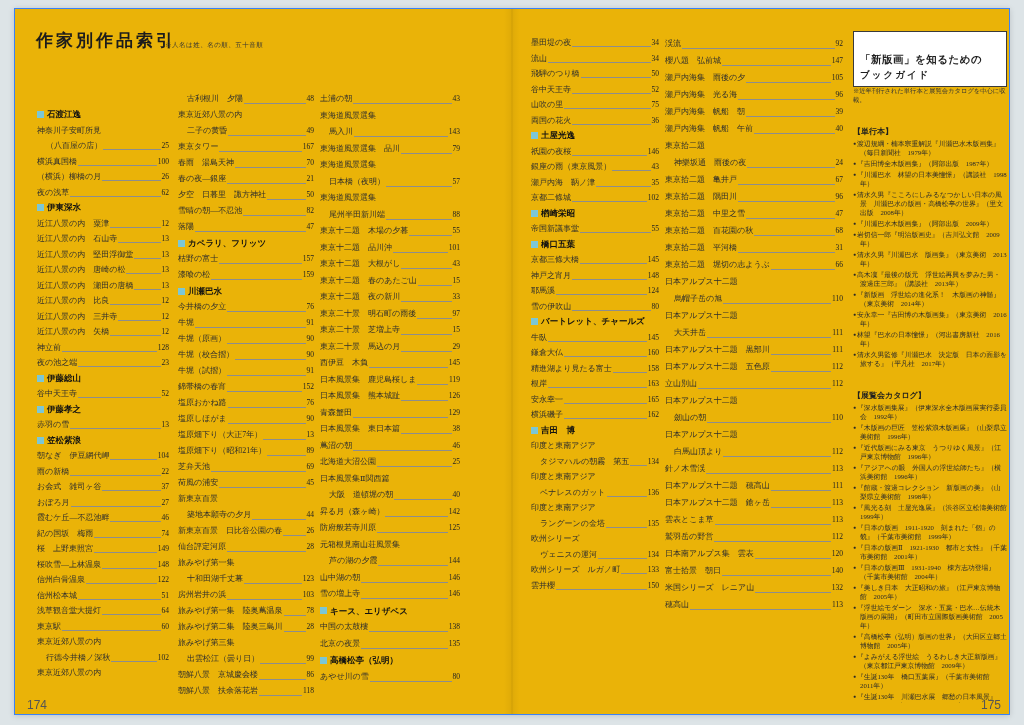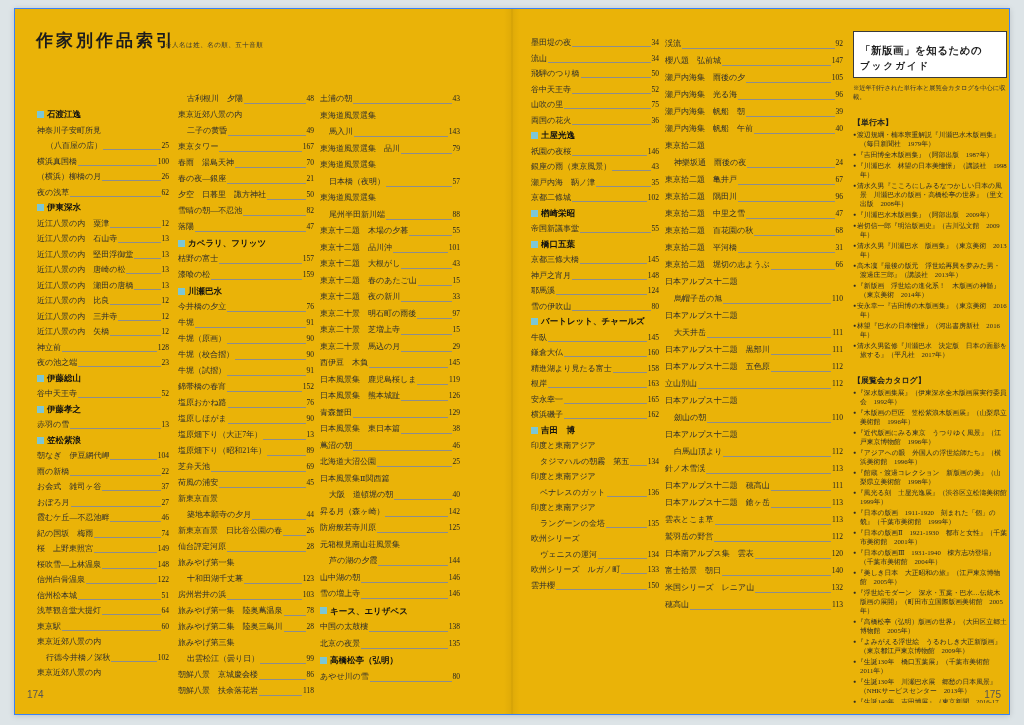--- a/index.html
+++ b/index.html
@@ -5,46 +5,46 @@
   *{margin:0;padding:0;box-sizing:border-box}
   html,body{width:1024px;height:725px;overflow:hidden}
   body{background:#dde4e7;font-family:"Liberation Serif","DejaVu Serif",serif;position:relative}
   .spread{position:absolute;left:14px;right:14px;top:8px;bottom:10px;background:#eab308;
           border:1px solid #3b82f6;box-shadow:0 1px 6px rgba(0,0,0,.15)}
   .fold{position:absolute;left:50%;top:0;bottom:0;width:16px;transform:translateX(-50%);
         background:linear-gradient(to right,rgba(0,0,0,0),rgba(0,0,0,.04) 40%,rgba(0,0,0,.10) 50%,rgba(0,0,0,.04) 60%,rgba(0,0,0,0))}
   .main-title{position:absolute;left:21px;top:20px;font-size:17px;font-weight:bold;
               letter-spacing:3px;color:#1c1c1c}
   .title-note{position:absolute;left:150px;top:32px;font-size:6.5px;color:#333;letter-spacing:.5px}
-  .pageno{position:absolute;bottom:14px;font-size:10px;color:#555;font-family:"Liberation Sans","DejaVu Sans",sans-serif}
+  .pageno{position:absolute;bottom:2px;font-size:12px;color:#555;font-family:"Liberation Sans","DejaVu Sans",sans-serif}
   .pageno.pl{left:12px}.pageno.pr{right:8px}
 
   .col{position:absolute;font-size:8px;line-height:15.5px;color:#2d2d2d}
   .colA{left:22px;top:82px;width:132px}
   .colB{left:163px;top:82px;width:136px;line-height:16px}
   .colC{left:305px;top:82px;width:140px;line-height:16.5px}
   .colD{left:516px;top:26px;width:128px}
   .colE{left:650px;top:26px;width:178px;line-height:17px}
 
   .row.entry{display:flex;align-items:flex-end;white-space:nowrap}
   .row.entry.indent{padding-left:9px}
   .row.entry .t{overflow:hidden}
   .leader{flex:1 1 auto;min-width:5px;border-bottom:1px solid #8d8d8d;margin:0 1px 3.5px 1px;height:1px}
   .pg{font-size:7.5px;color:#222}
   .row.header{display:flex;align-items:center;
               font-family:"Liberation Sans","DejaVu Sans",sans-serif;font-weight:bold;font-size:8.5px;color:#111}
   .col > .row.header:first-child{margin-top:16px}
   .sq{width:7px;height:7px;background:#7cc7d6;margin-right:3px;flex:0 0 auto}
 
   .sidebar{position:absolute;left:838px;top:22px;width:154px;height:672px;overflow:hidden;color:#1f1f1f}
-  .sb-titlebox{border:1px solid #3a3a3a;padding:12px 6px 4px;margin-bottom:6px;background:#fff}
+  .sb-titlebox{border:1px solid #3a3a3a;padding:21px 6px 4px;background:#fff}
   .sb-title1{font-size:10.5px;font-weight:bold;letter-spacing:.5px}
   .sb-title2{font-size:9.5px;font-weight:bold;letter-spacing:2px;margin-top:2px}
   .sb-note{font-size:6.3px;line-height:8.5px;color:#333;margin-bottom:5px}
-  .sb-heading{font-size:8px;font-weight:bold;margin:16px 0 2px;
+  .sb-heading{font-size:8px;font-weight:bold;margin:22px 0 2px;
               font-family:Liberation Sans, sans-serif}
   .sb-item{font-size:6.8px;line-height:9px;margin-bottom:2px;text-indent:-7px;padding-left:7px;color:#2a2a2a}
   .sb-item::before{content:"●";font-size:5px;margin-right:1px;vertical-align:1px}
 </style>
 </head>
 <body>
 
 <div class="spread">
   <div class="fold"></div>
 

